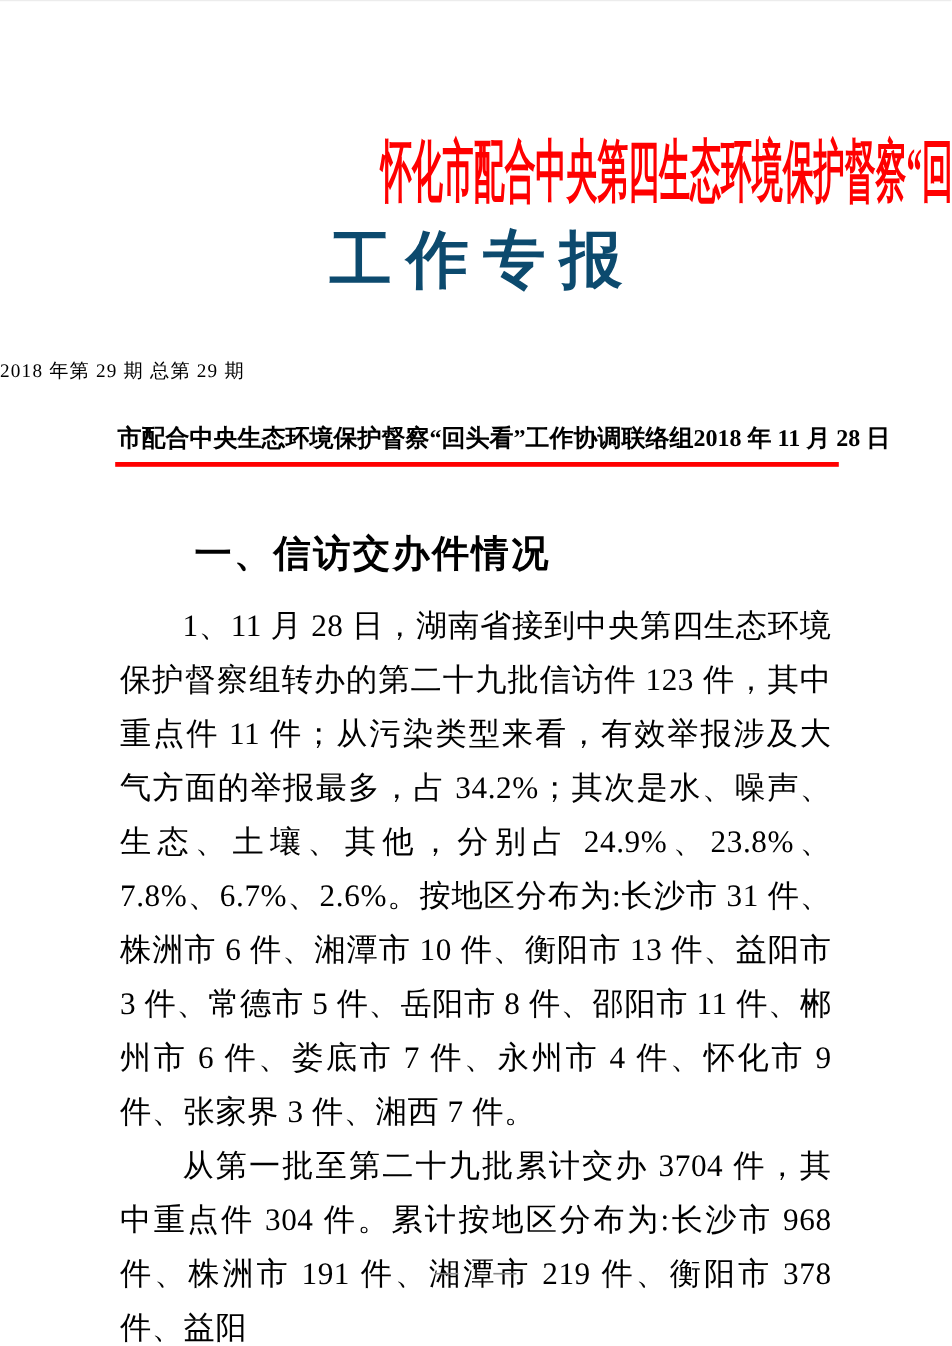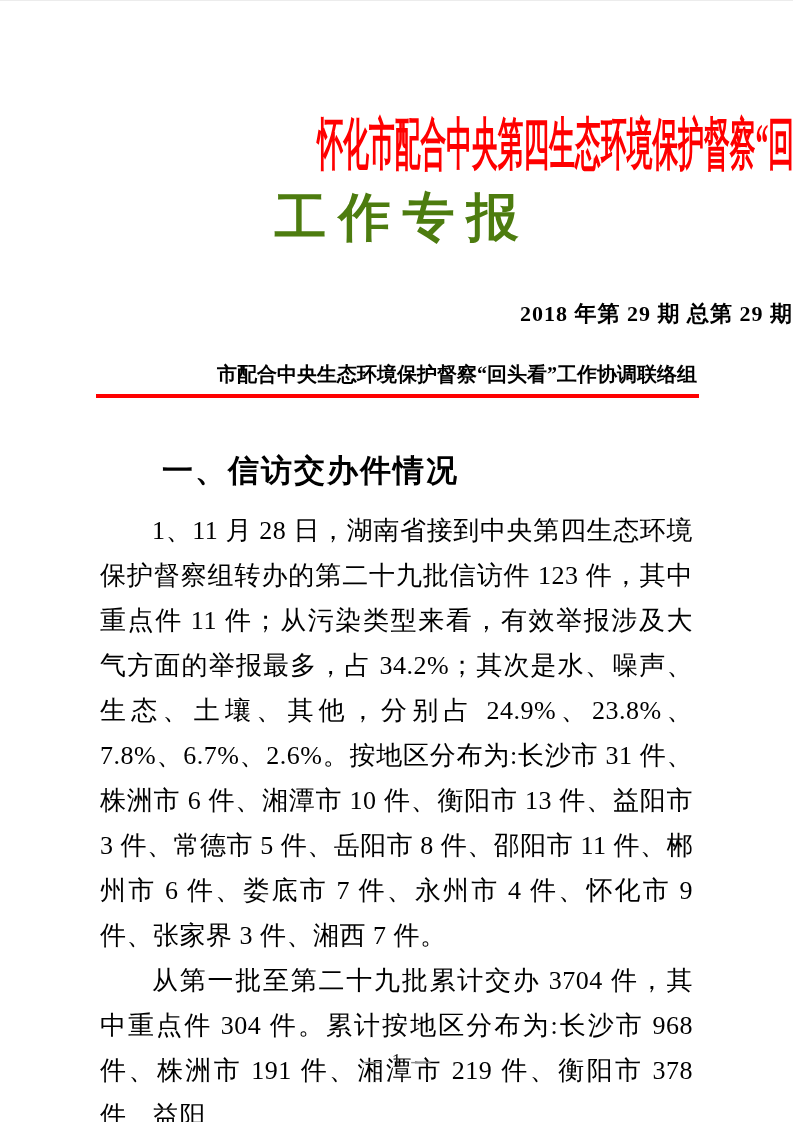--- a/index.html
+++ b/index.html
@@ -38,36 +38,36 @@
   }
   .title2-wrap {
     text-align: center;
     height: 68px;
   }
   .title2 {
     display: inline-block;
     font-size: 52px;
     line-height: 58px;
     font-weight: bold;
-    color: #4d7c0f;
+    color: #0c4a6e;
     letter-spacing: 12px;
     padding-left: 12px; 
     white-space: nowrap;
   }
   .issue-line {
     margin-top: 42px;
-    text-align: right;
-    font-size: 22px;
-    font-weight: bold;
+    text-align: left;
+    font-size: 16px;
+    font-weight: normal;
     letter-spacing: 1px;
   }
   .masthead-row {
     margin: 32px 96px 0 98px;
     display: flex;
-    justify-content: flex-end;
+    justify-content: flex-start;
     align-items: baseline;
     font-size: 20px;
     font-weight: bold;
     white-space: nowrap;
   }
   .red-rule {
     margin: 6px 94px 0 96px;
     height: 4px;
     background: #ff0000;
   }
@@ -123,20 +123,21 @@
       <span class="title1">怀化市配合中央第四生态环境保护督察“回头看”</span>
     </div>
     <div class="title2-wrap">
       <span class="title2">工作专报</span>
     </div>
 
     <div class="issue-line">2018 年第 29 期 总第 29 期</div>
 
     <div class="masthead-row">
       <span>市配合中央生态环境保护督察“回头看”工作协调联络组</span>
+      <span>2018 年 11 月 28 日</span>
     </div>
 
     <div class="red-rule"></div>
   </header>
 
   <main class="doc-body">
     <h2 class="section-heading">一、信访交办件情况</h2>
 
     <p class="body-para">1、11 月 28 日，湖南省接到中央第四生态环境保护督察组转办的第二十九批信访件 123 件，其中重点件 11 件；从污染类型来看，有效举报涉及大气方面的举报最多，占 34.2%；其次是水、噪声、生态、土壤、其他，分别占 24.9%、23.8%、7.8%、6.7%、2.6%。按地区分布为:长沙市 31 件、株洲市 6 件、湘潭市 10 件、衡阳市 13 件、益阳市 3 件、常德市 5 件、岳阳市 8 件、邵阳市 11 件、郴州市 6 件、娄底市 7 件、永州市 4 件、怀化市 9 件、张家界 3 件、湘西 7 件。</p>
 

